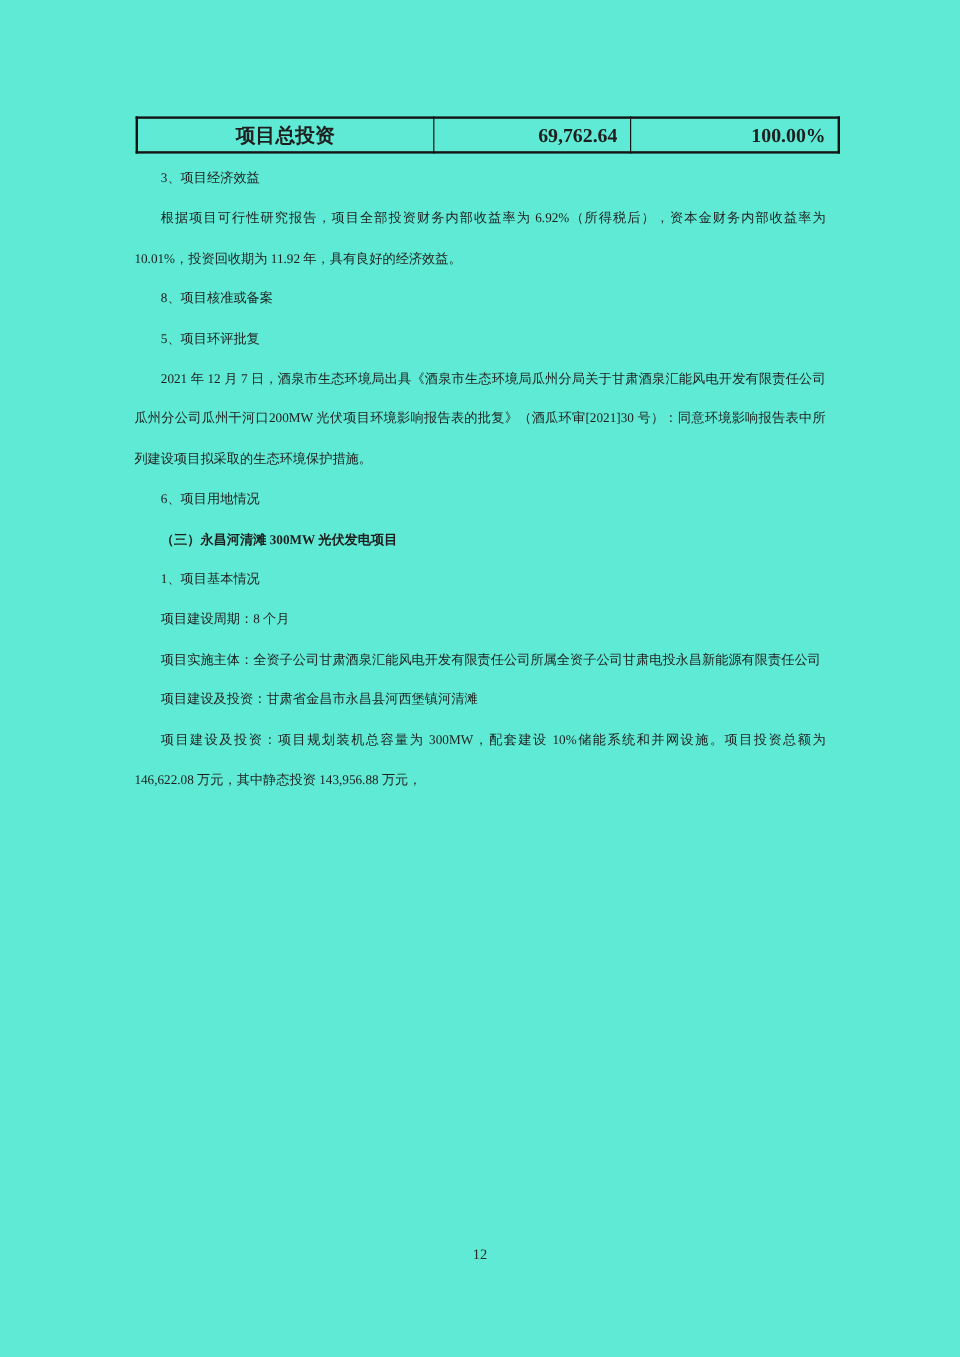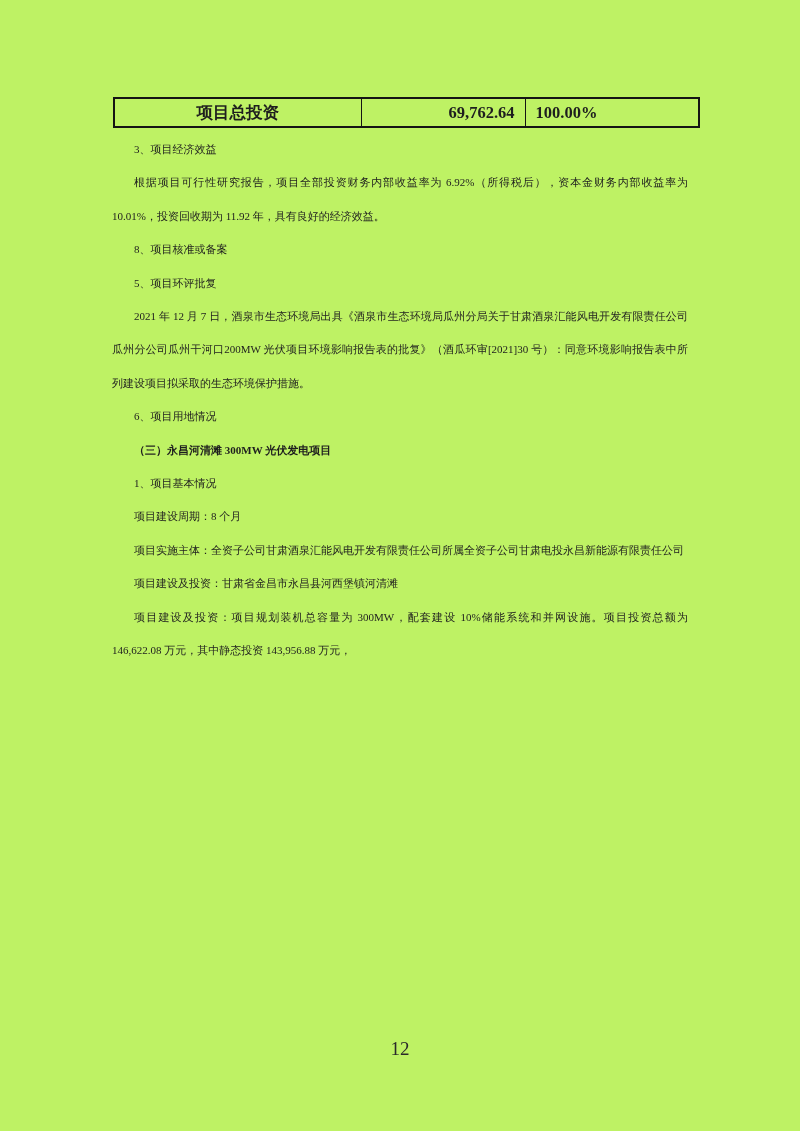--- a/index.html
+++ b/index.html
@@ -8,21 +8,21 @@
     background: #ffffff;
   }
   body {
     font-family: "Liberation Serif", "DejaVu Serif", serif;
     color: #1e1e1e;
   }
   .page {
     position: relative;
     width: 800px;
     height: 1131px;
-    background: #bef264;
+    background: #5eead4;
     overflow: hidden;
   }
   
   .invest-table {
     position: absolute;
     left: 113px;
     top: 97px;
     width: 573px;
     border-collapse: collapse;
     border: 2.5px solid #141414;
@@ -33,21 +33,21 @@
     font-weight: bold;
     font-size: 16.5px;
     height: 29px;
     padding: 0 10px;
     vertical-align: middle;
     white-space: nowrap;
     overflow: hidden;
   }
   td.col-label { width: 247px; text-align: center; }
   td.col-amount { width: 164px; text-align: right; }
-  td.col-ratio { width: 174px; text-align: left; }
+  td.col-ratio { width: 174px; text-align: right; }
   
   .content {
     position: absolute;
     left: 112px;
     top: 133px;
     width: 576px;
     font-size: 11px;
     line-height: 33.4px;
     text-align: justify;
     text-justify: inter-character;
@@ -58,21 +58,21 @@
   .block.bold {
     font-weight: bold;
   }
   
   .page-number {
     position: absolute;
     left: 0;
     top: 1038px;
     width: 800px;
     text-align: center;
-    font-size: 19px;
+    font-size: 12px;
     color: #2a2a2a;
   }
 </style>
 </head>
 <body>
 
 <div class="page">
 
   <table class="invest-table">
     <tbody>

